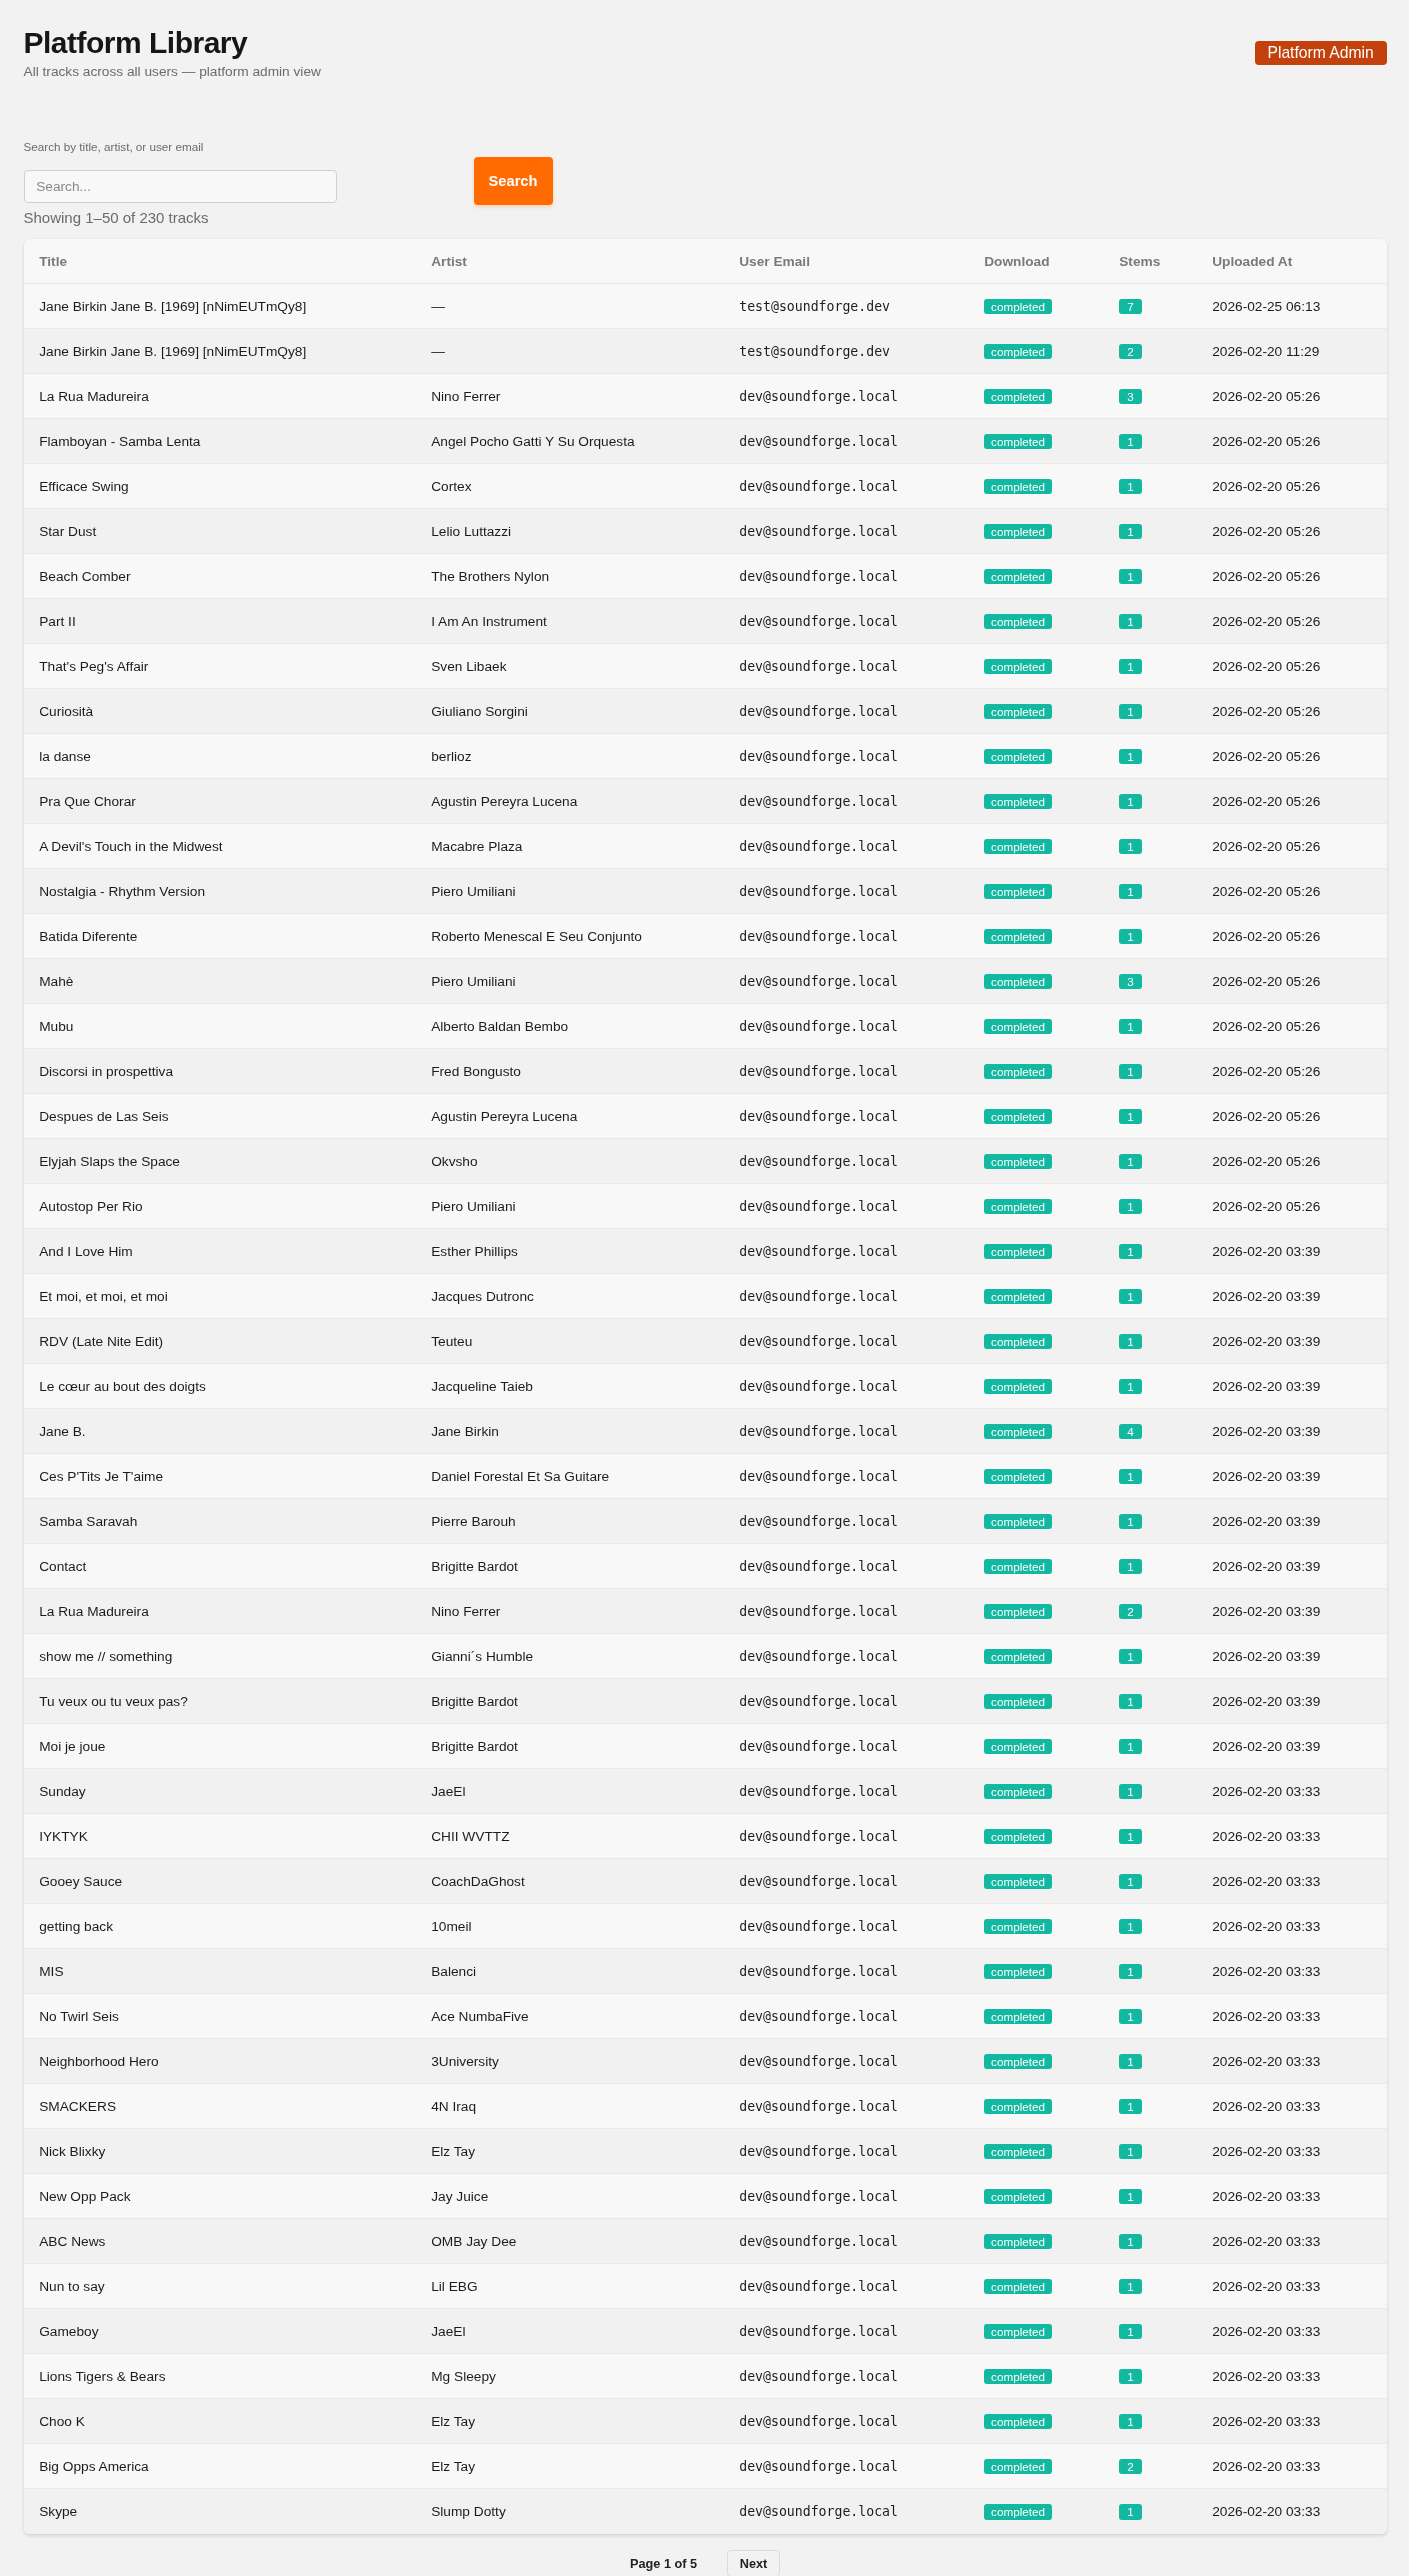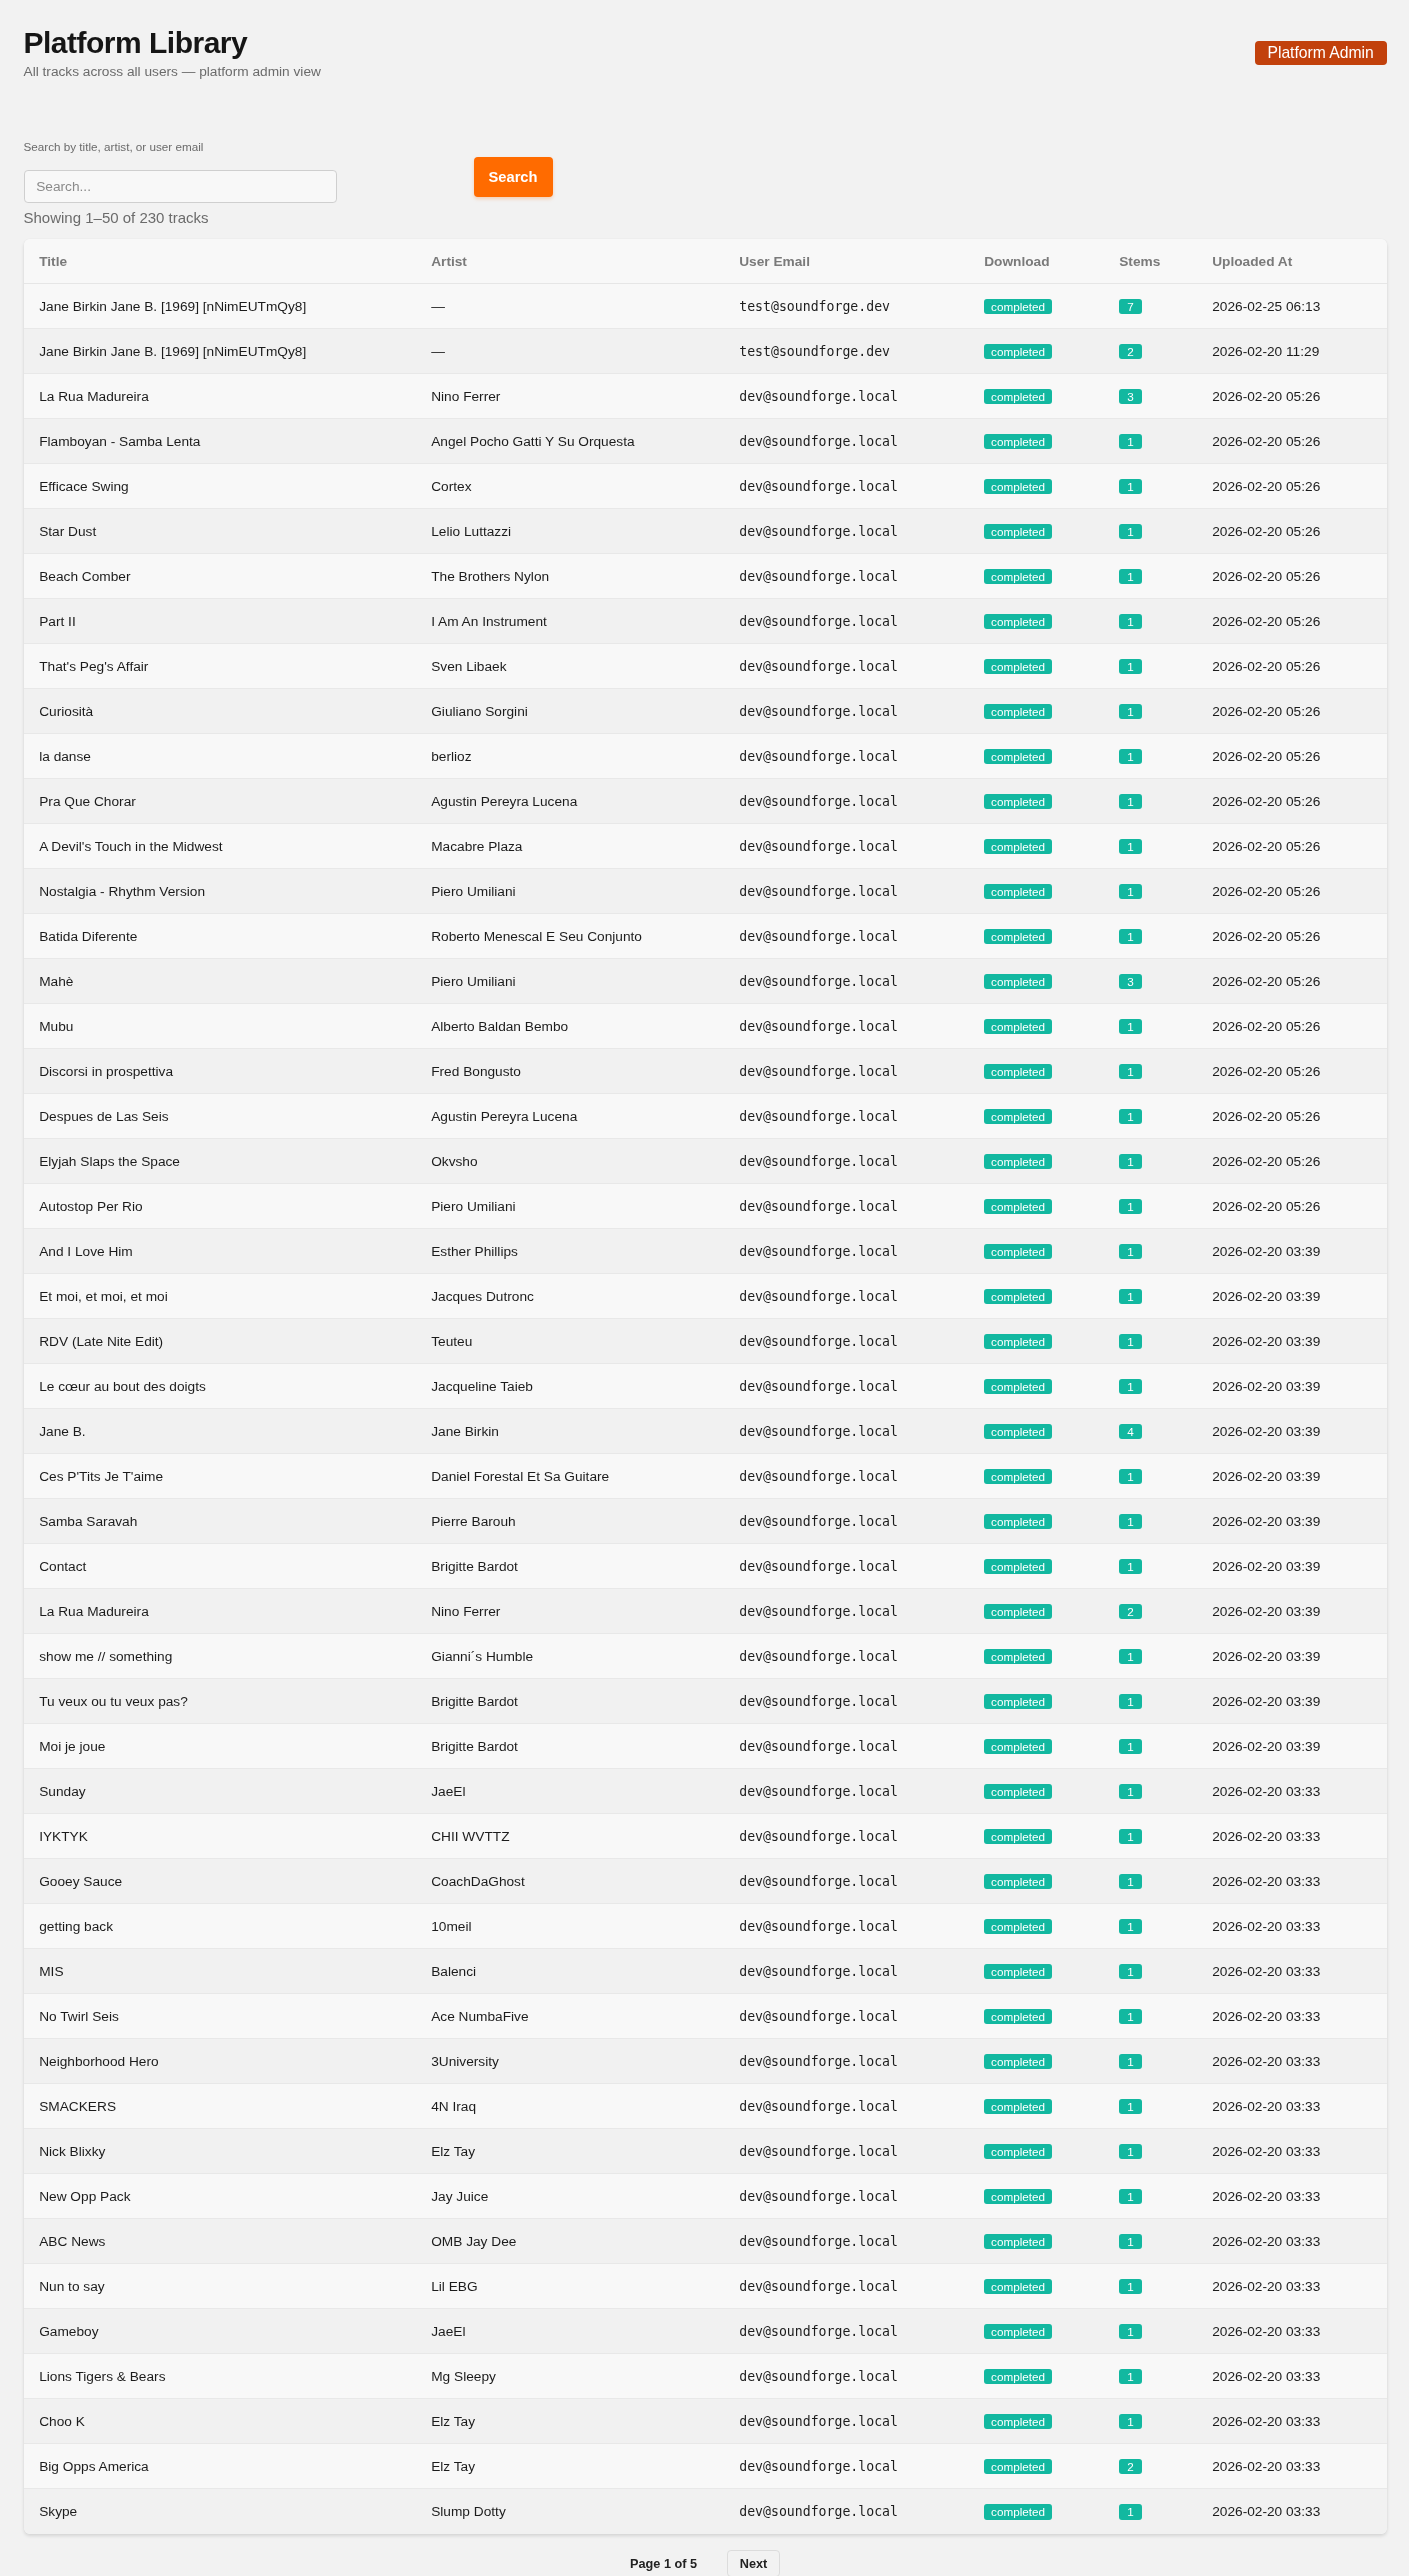--- a/index.html
+++ b/index.html
@@ -29,21 +29,21 @@
     .search-row { display: flex; align-items: center; margin-top: 3.9px; height: 35px; position: relative; }
     .search-input {
       width: 313px; height: 33px; border: 1px solid #cfcfcf; border-radius: 3.9px;
       background: #f8f8f8; padding: 0 11.7px; font-size: 13.7px; color: #1c1c1c;
       font-family: "Liberation Sans", sans-serif;
       margin-top: 24px;
     }
     .search-input::placeholder { color: #8a8a8a; }
     .search-button {
       position: absolute; left: 450px; top: 0;
-      width: 79px; height: 40px; background: #ff6b00; color: #fff;
+      width: 79px; height: 48px; background: #ff6b00; color: #fff;
       border: none; border-radius: 3.9px; font-size: 14.7px; font-weight: 700;
       font-family: "Liberation Sans", sans-serif;
       box-shadow: 0 2px 3.9px rgba(255,107,0,0.25);
     }
     .showing { font-size: 15px; color: #6b6b6b; margin-top: 16.6px; line-height: 17.6px; }
     .table-card {
       margin-top: 12.7px; background: #f8f8f8; border-radius: 5.9px;
       box-shadow: 0 2px 3.9px rgba(0,0,0,0.12), 0 0 1px rgba(0,0,0,0.08);
       overflow: hidden;
     }

